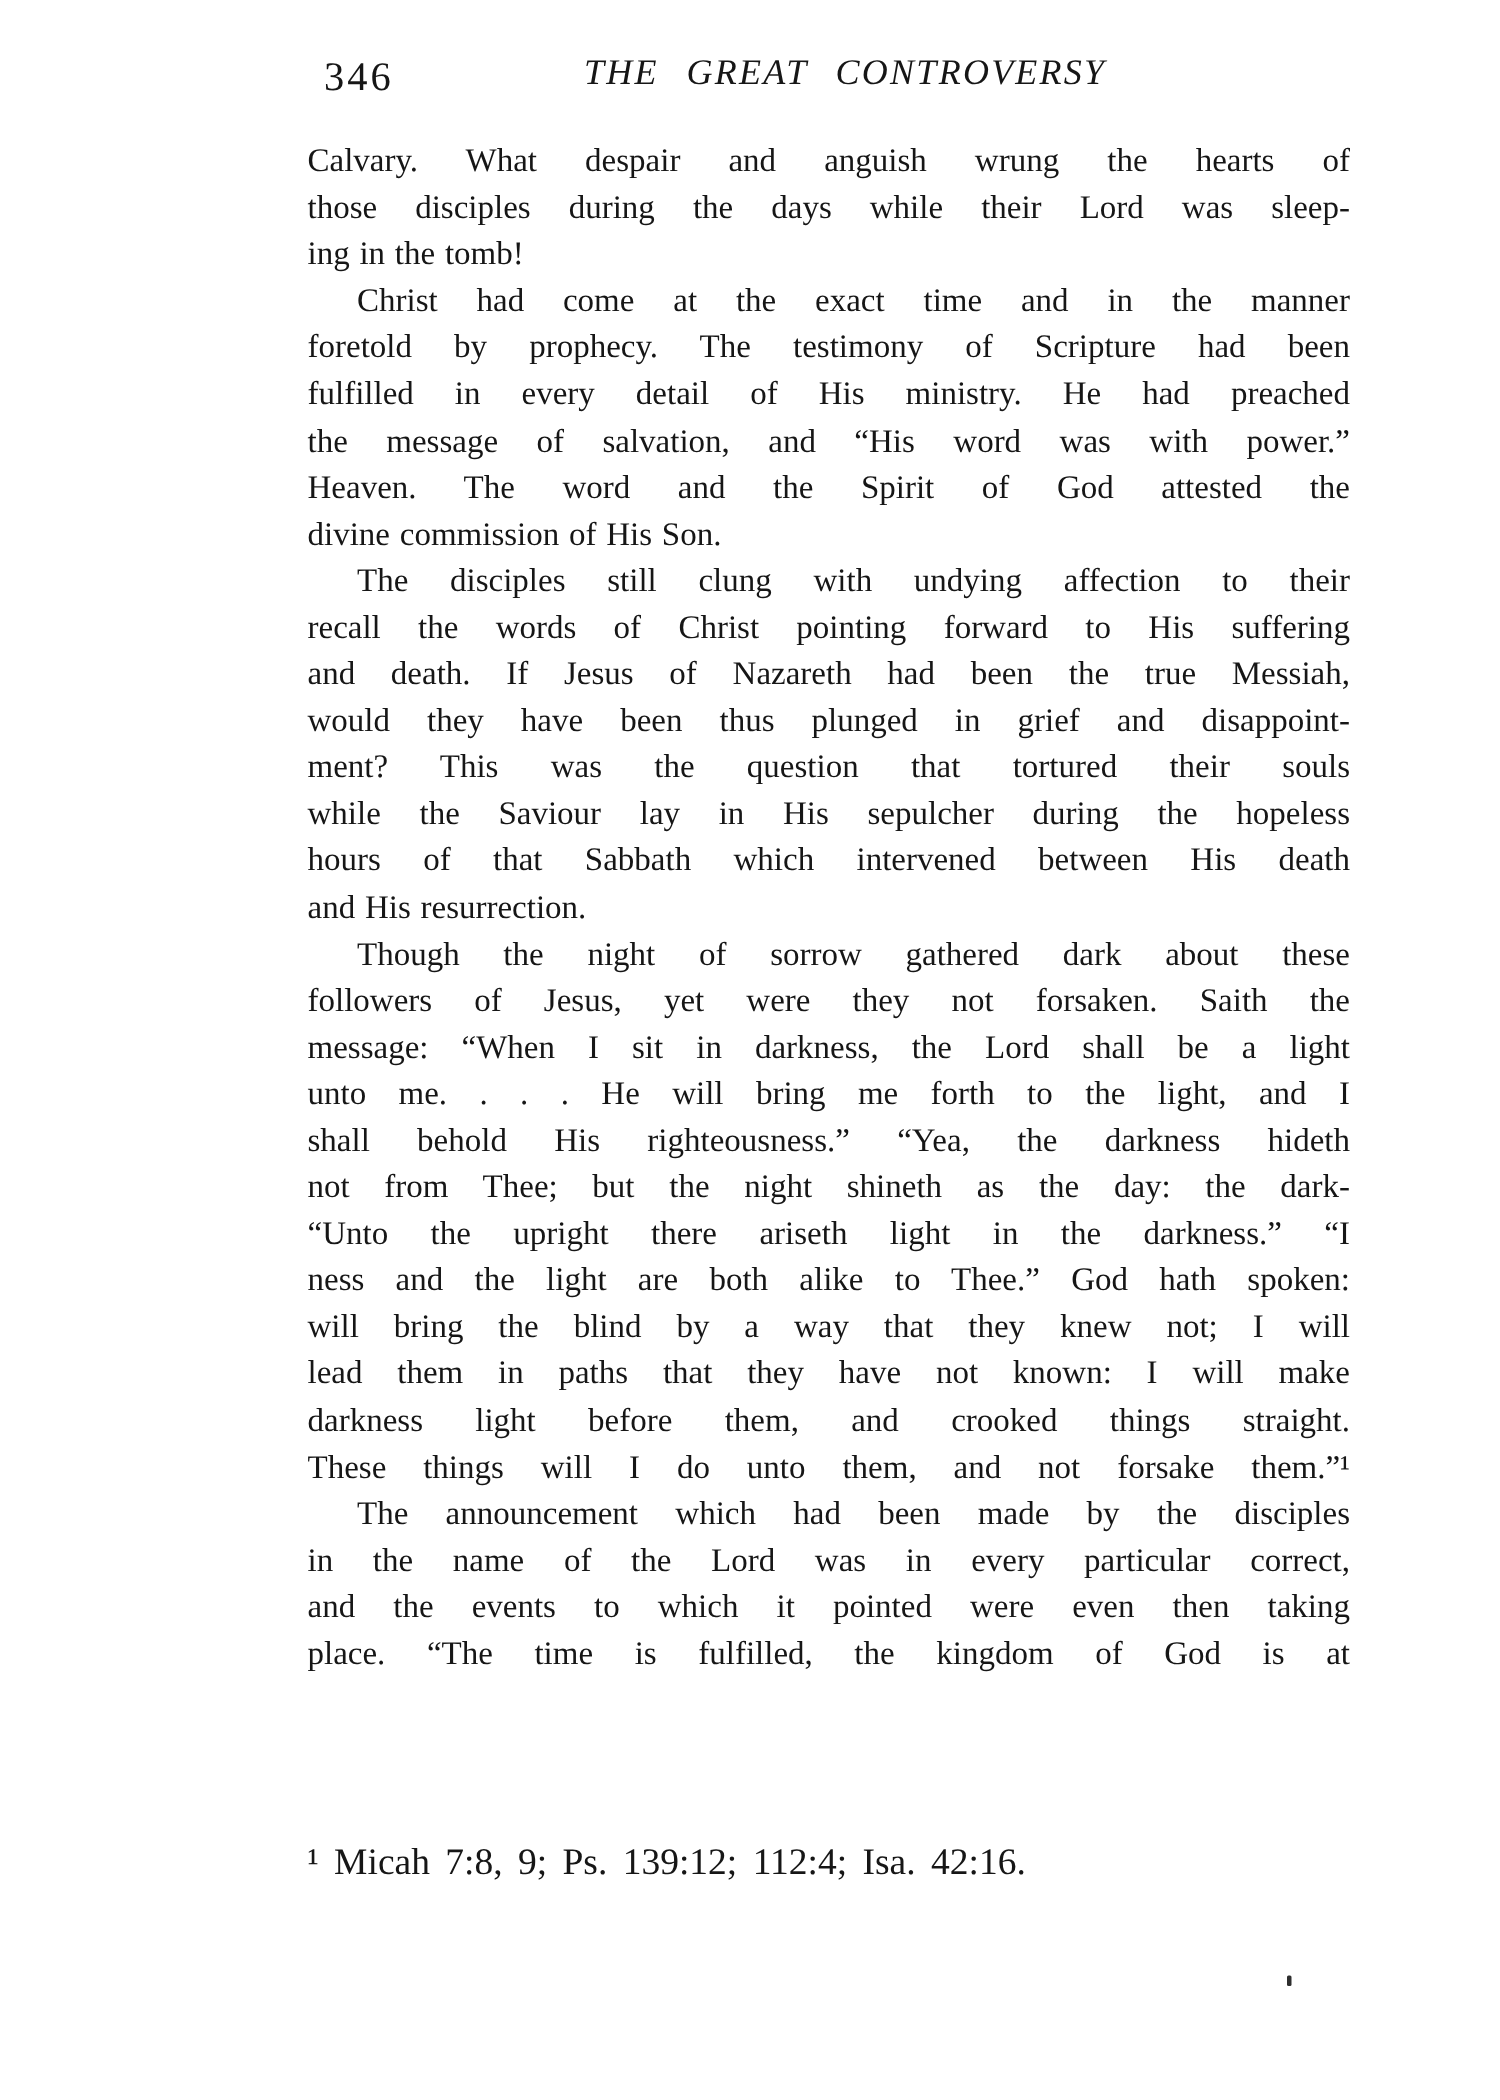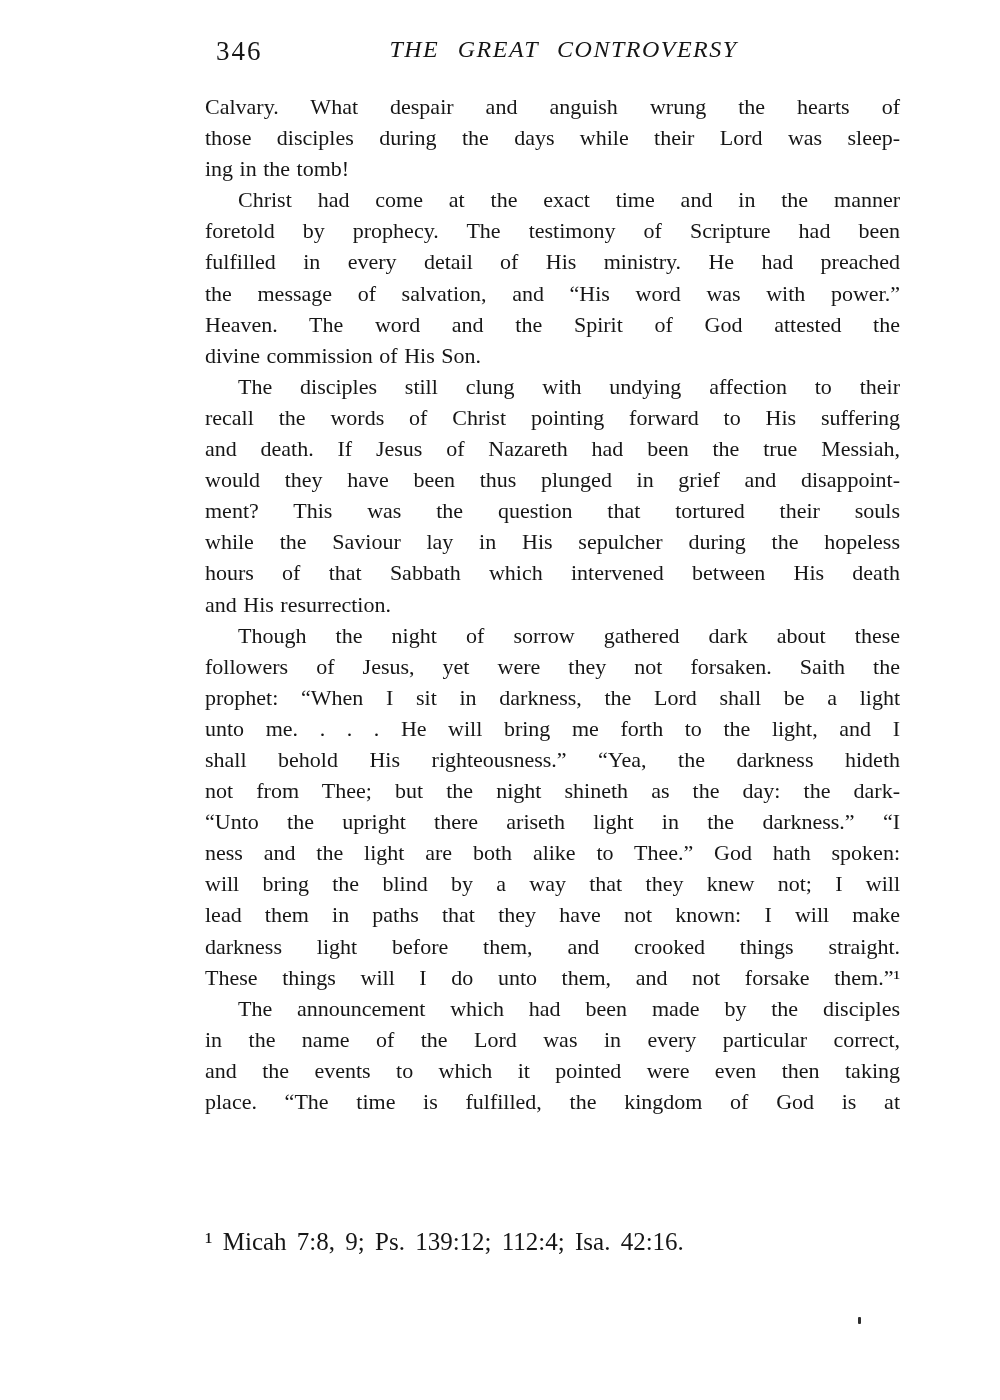--- a/index.html
+++ b/index.html
@@ -104,21 +104,21 @@
         <div class="line">and death. If Jesus of Nazareth had been the true Messiah,</div>
         <div class="line">would they have been thus plunged in grief and disappoint-</div>
         <div class="line">ment? This was the question that tortured their souls</div>
         <div class="line">while the Saviour lay in His sepulcher during the hopeless</div>
         <div class="line">hours of that Sabbath which intervened between His death</div>
         <div class="line last-short">and His resurrection.</div>
       </div>
       <div class="para">
         <div class="line first-indented">Though the night of sorrow gathered dark about these</div>
         <div class="line">followers of Jesus, yet were they not forsaken. Saith the</div>
-        <div class="line">prophet: “When I sit in darkness, the Lord shall be a light</div>
+        <div class="line">message: “When I sit in darkness, the Lord shall be a light</div>
         <div class="line">unto me. . . . He will bring me forth to the light, and I</div>
         <div class="line">shall behold His righteousness.” “Yea, the darkness hideth</div>
         <div class="line">not from Thee; but the night shineth as the day: the dark-</div>
         <div class="line">“Unto the upright there ariseth light in the darkness.” “I</div>
         <div class="line">ness and the light are both alike to Thee.” God hath spoken:</div>
         <div class="line">will bring the blind by a way that they knew not; I will</div>
         <div class="line">lead them in paths that they have not known: I will make</div>
         <div class="line">darkness light before them, and crooked things straight.</div>
         <div class="line">These things will I do unto them, and not forsake them.”¹</div>
       </div>

